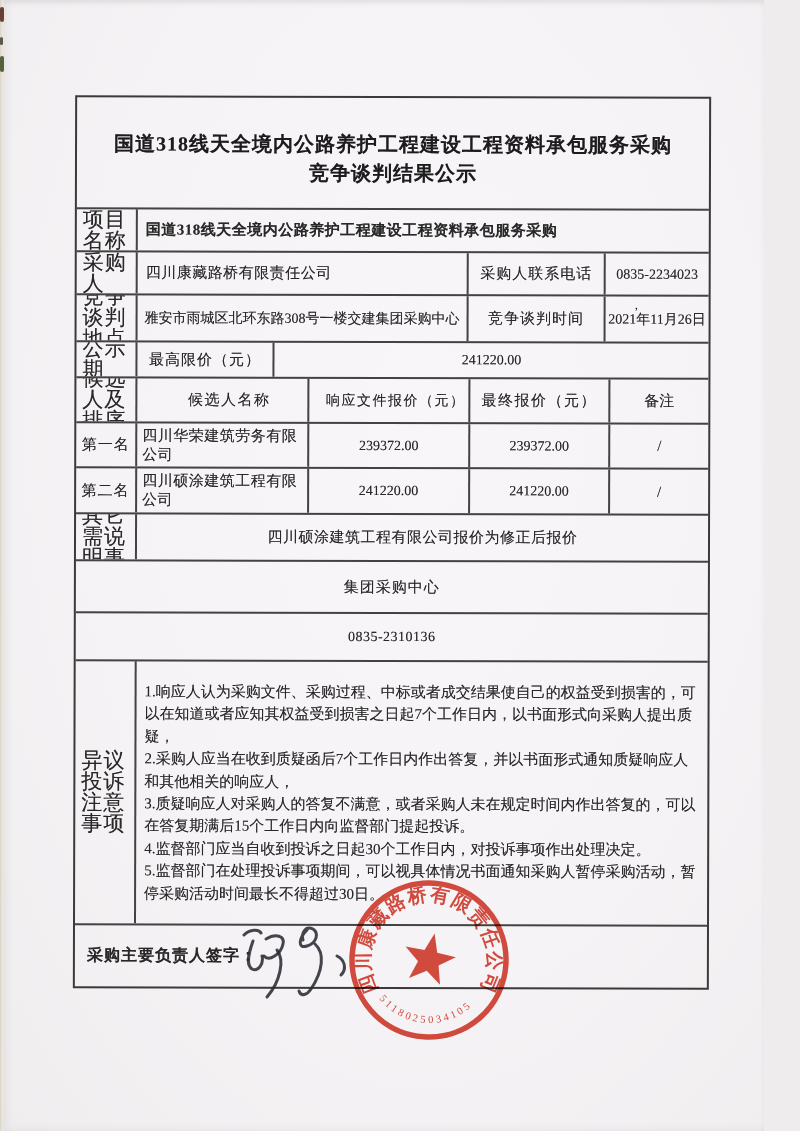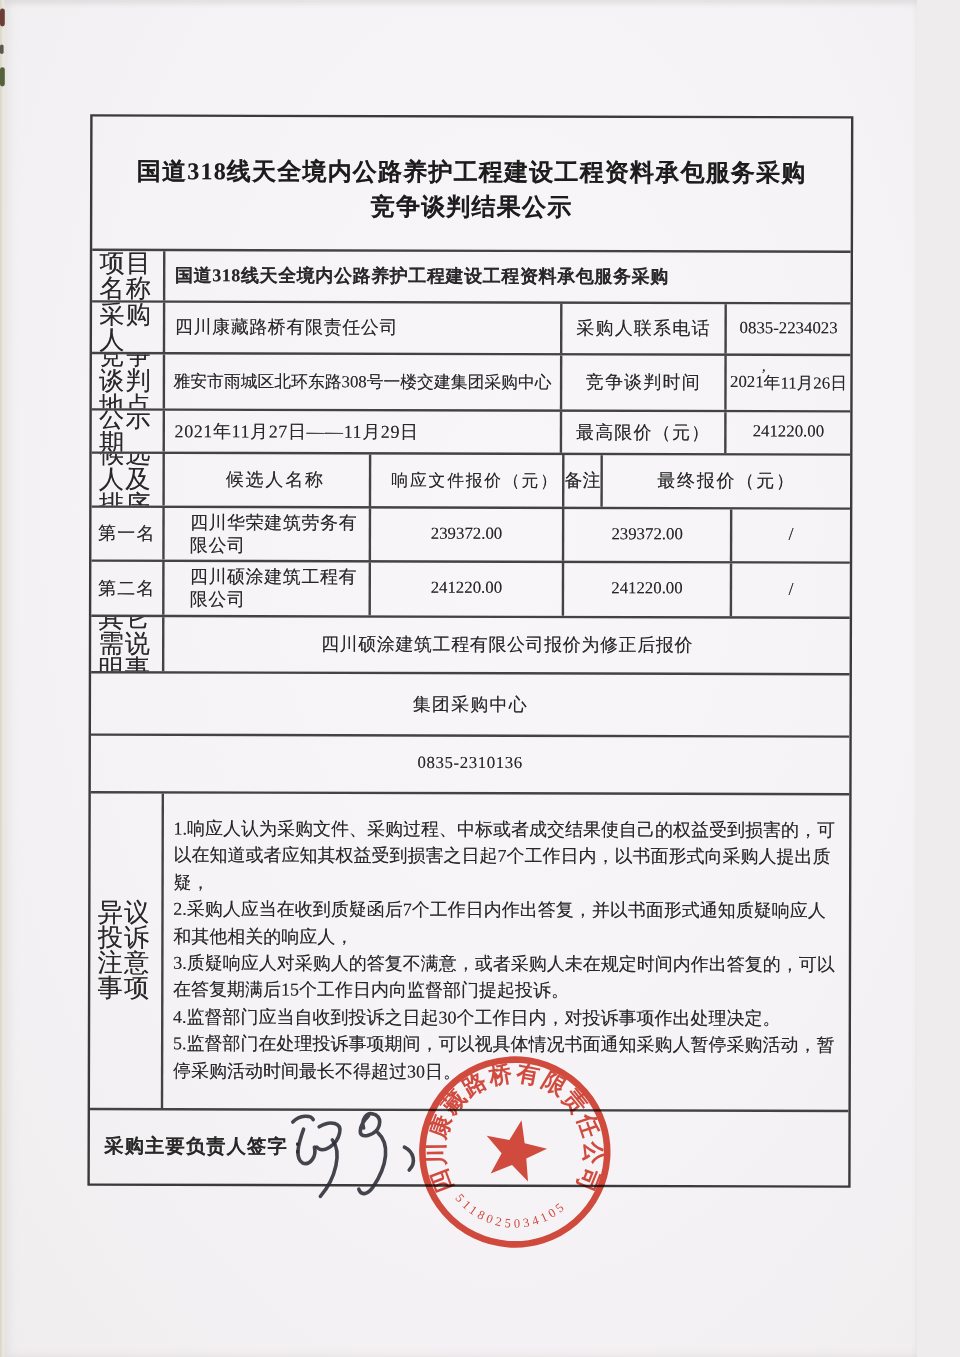--- a/index.html
+++ b/index.html
@@ -48,21 +48,21 @@
   .r-period{ height:36px; }
   .val-wide{ width:331px; flex:0 0 331px; padding-left:8px; letter-spacing:0.5px; }
   .val-wide.small{ font-size:14px; letter-spacing:0; padding-left:7px; }
   .lab2{ width:137px; flex:0 0 137px; justify-content:center; text-align:center; letter-spacing:1px; }
   .val2{ justify-content:center; text-align:center; font-size:14px; }
 
   .r-cand-head{ height:45px; font-size:15px; }
   .r-cand{ height:45px; }
   .r-cand2{ height:46px; }
   .c-rank{ width:61px; flex:0 0 61px; justify-content:center; text-align:left; font-size:15px; letter-spacing:1px;}
-  .c-name{ width:172px; flex:0 0 172px; padding-left:21px; font-size:15px; letter-spacing:0.5px;}
+  .c-name{ width:172px; flex:0 0 172px; padding-left:5px; font-size:15px; letter-spacing:0.5px;}
   .c-name.head, .c-price.head{ justify-content:center; padding-left:14px; text-align:left; letter-spacing:1.5px;}
   .c-price{ width:161px; flex:0 0 161px; justify-content:center; font-size:14px; }
   .c-price2{ width:140px; flex:0 0 140px; justify-content:center; font-size:14px; }
   .c-price2.head{ text-align:center; letter-spacing:1.5px; font-size:15px;}
   .c-remark{ justify-content:center; font-size:15px; }
 
   .r-notes{ height:47px; }
   .center-val{ justify-content:center; text-align:center; font-size:15px; letter-spacing:0.5px; }
 
   .r-superv{ height:100px; }
@@ -123,31 +123,30 @@
       <div class="cell lab2">竞争谈判时间</div>
       <div class="cell val2">
           <span>2021</span>
           <span class="stray-mark">’</span>
           <span>年11月26日</span>
         </div>
     </div>
 
     <div class="row r-info r-period">
       <div class="cell label-cell">公示期</div>
-      <div class="cell val-wide">2021年11月27日——11月29日</div>
       <div class="cell lab2">最高限价（元）</div>
       <div class="cell val2">241220.00</div>
     </div>
 
     <div class="row r-cand-head">
       <div class="cell label-cell">候选人及排序</div>
       <div class="cell c-name head">候选人名称</div>
       <div class="cell c-price head">响应文件报价（元）</div>
+      <div class="cell c-price2 head">最终报价（元）</div>
       <div class="cell c-remark">备注</div>
-      <div class="cell c-price2 head">最终报价（元）</div>
     </div>
 
     <div class="row r-cand">
       <div class="cell c-rank">第一名</div>
       <div class="cell c-name">四川华荣建筑劳务有限公司</div>
       <div class="cell c-price">239372.00</div>
       <div class="cell c-price2">239372.00</div>
       <div class="cell c-remark">/</div>
     </div>
 

